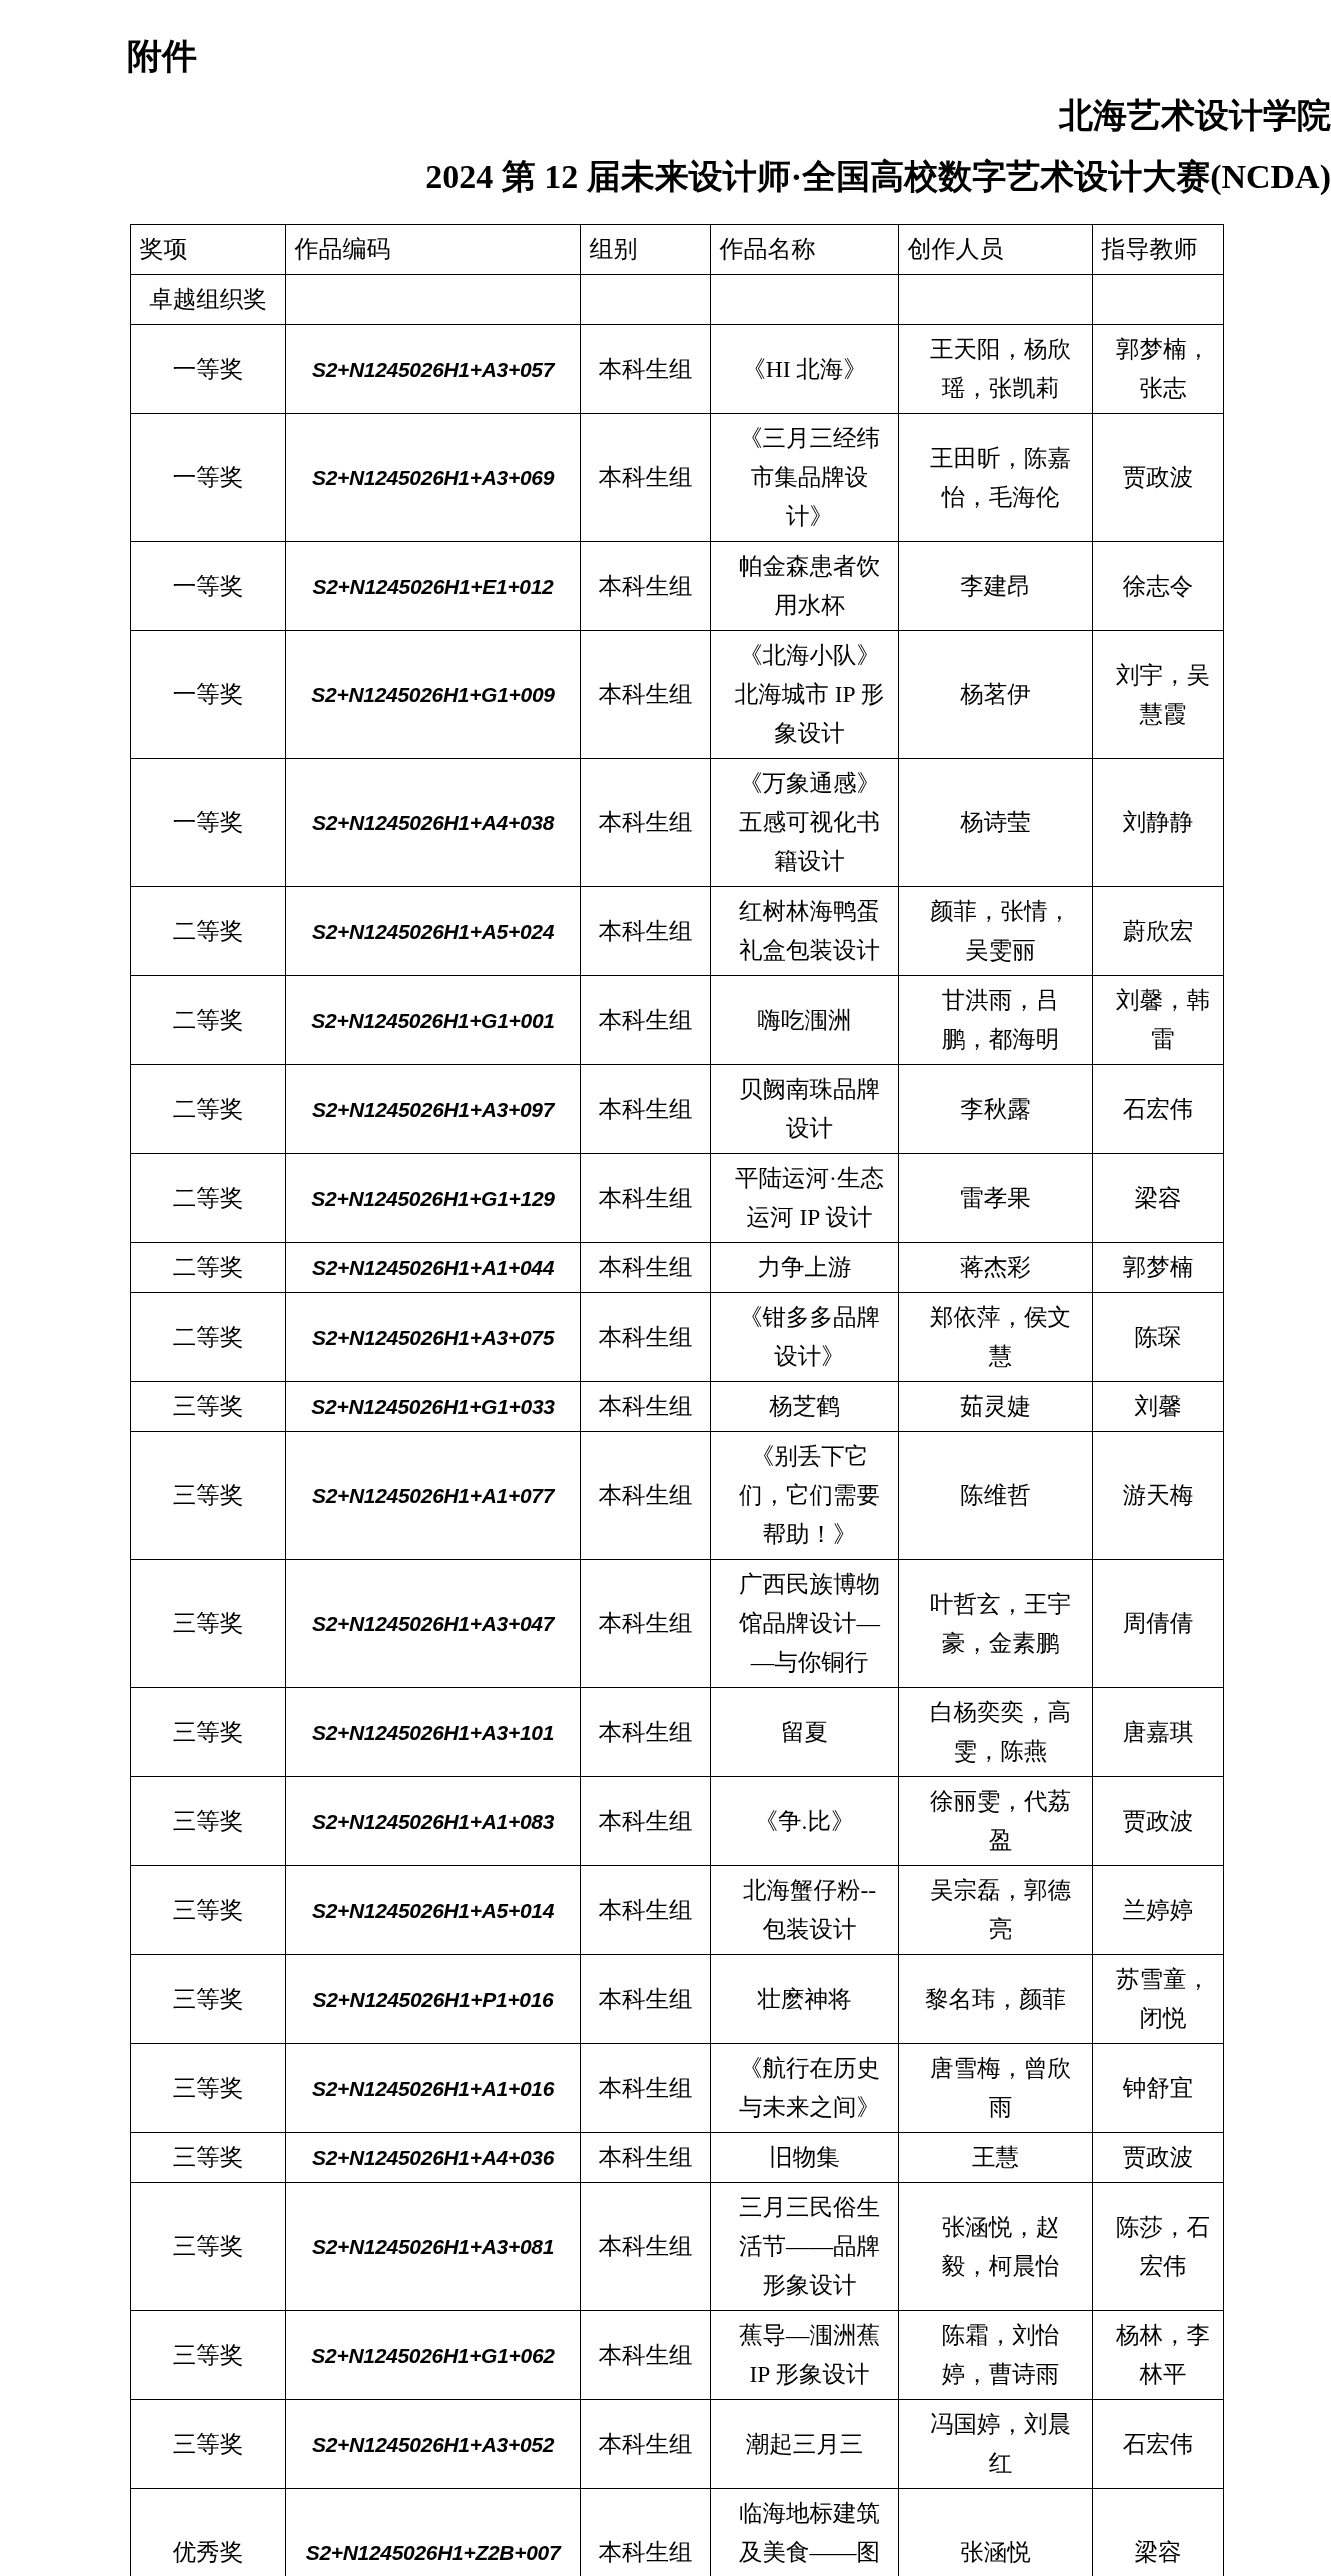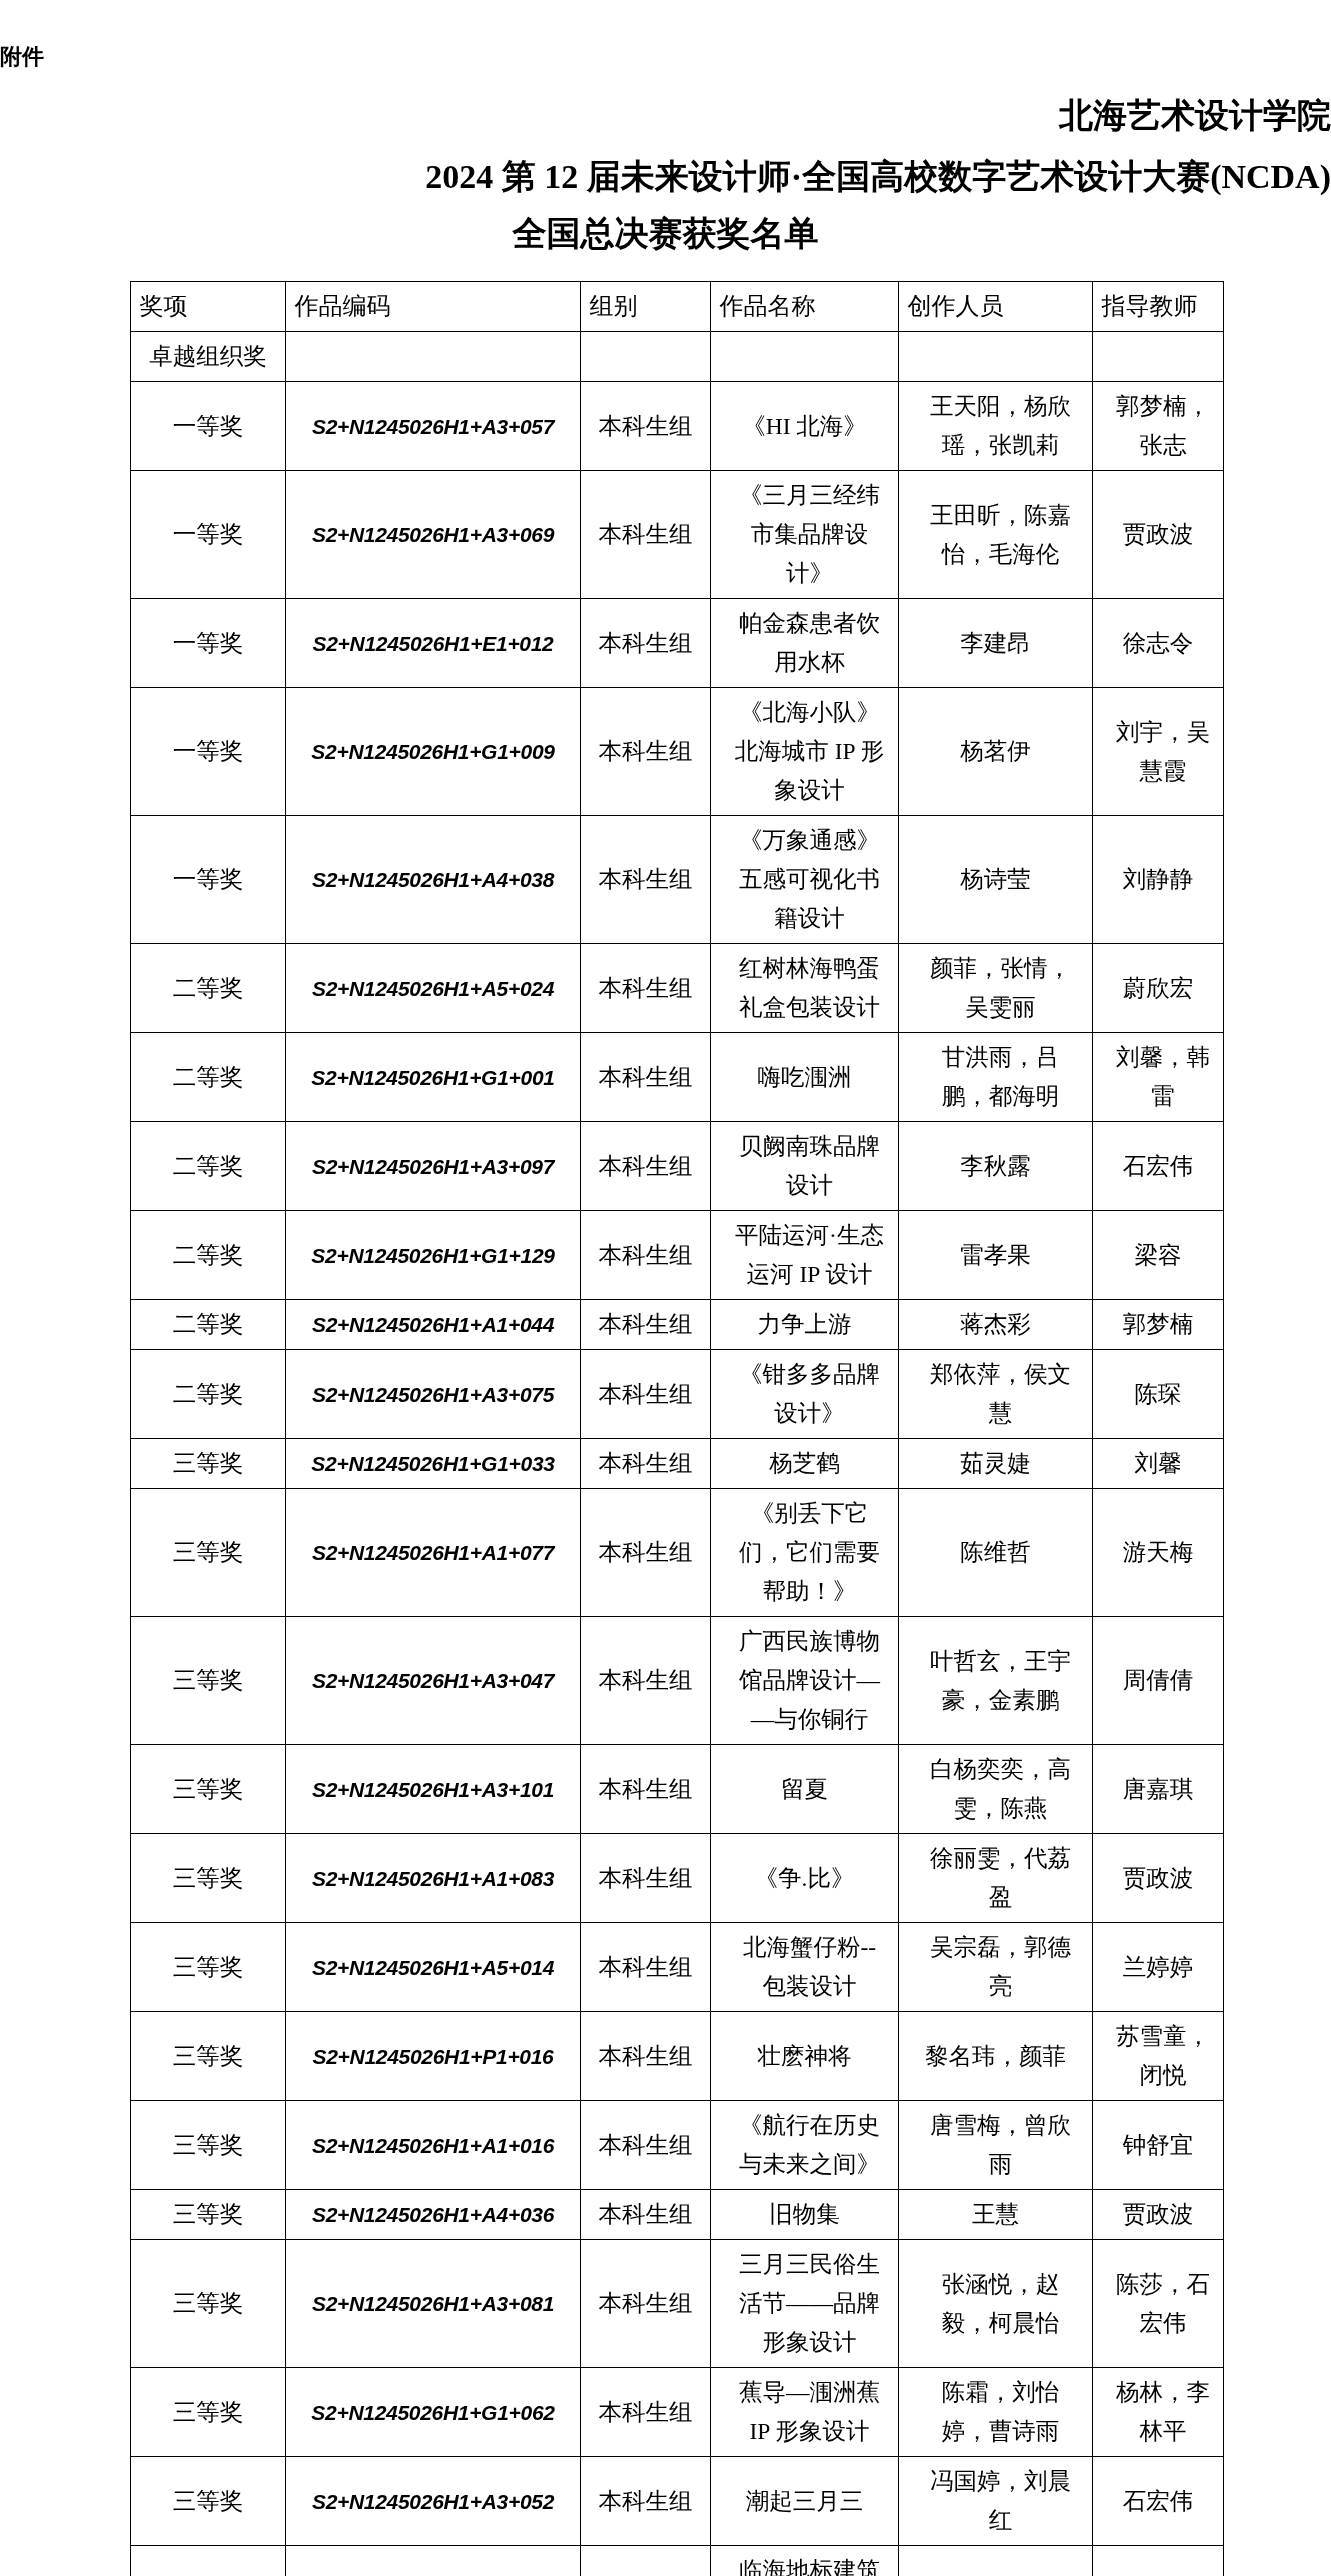--- a/index.html
+++ b/index.html
@@ -7,21 +7,22 @@
     position:relative;
     width:1331px;
     min-height:2576px;
     background:#ffffff;
     color:#000;
     font-family:"Liberation Serif","DejaVu Serif",serif;
     box-sizing:border-box;
     padding-top:40px;
   }
   .attachment {
-    font-size:22px;
+    margin-left:127px;
+    font-size:35px;
     font-weight:bold;
     line-height:34px;
   }
   .title {
     text-align:center;
     font-size:34px;
     font-weight:bold;
     line-height:39px;
   }
   .title-1 { margin-top:22px;text-align:right; }
@@ -76,21 +77,20 @@
 <body>
 
 <div class="page">
 
   <div class="attachment">附件</div>
 
   <div class="title title-1">北海艺术设计学院</div>
 
   <div class="title title-2">2024 第 12 届未来设计师·全国高校数字艺术设计大赛(NCDA)</div>
 
-  <div class="title title-3">全国总决赛获奖名单</div>
 
   <table class="awards">
     <colgroup>
       <col class="w0">
         <col class="w1">
         <col class="w2">
       <col class="w3">
         <col class="w4">
         <col class="w5">
     </colgroup>

